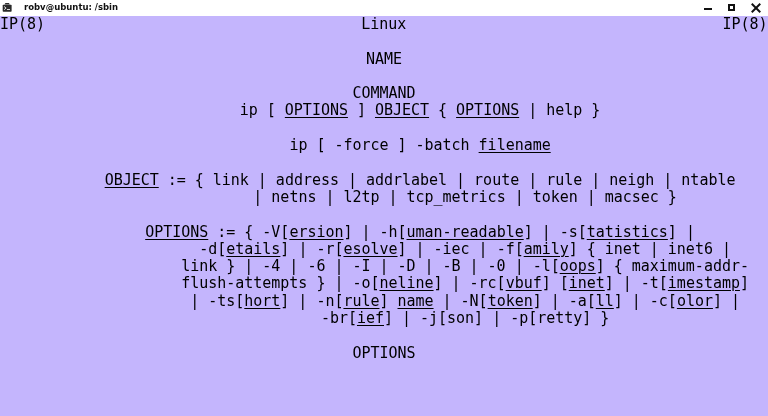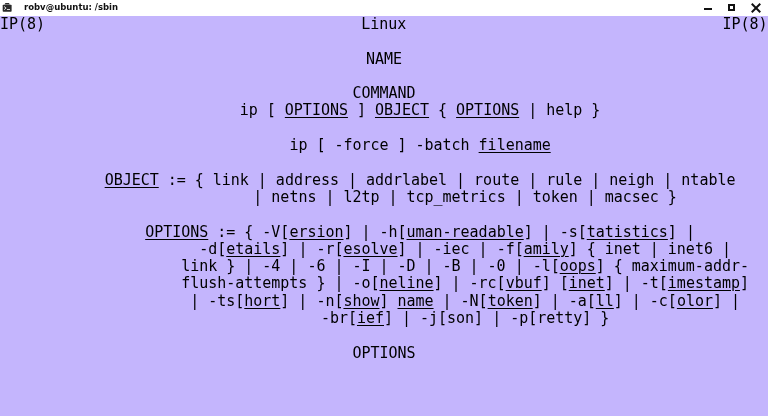--- a/index.html
+++ b/index.html
@@ -165,20 +165,20 @@
 
   <div class="line">        <u class="ul">OBJECT</u> := { link | address | addrlabel | route | rule | neigh | ntable</div>
   <div class="line">                  | netns | l2tp | tcp_metrics | token | macsec }</div>
 
   <div class="line blank">&nbsp;</div>
 
   <div class="line">        <u class="ul">OPTIONS</u> := { -V[<u class="ul">ersion</u>] | -h[<u class="ul">uman-readable</u>] | -s[<u class="ul">tatistics</u>] |</div>
   <div class="line">                  -d[<u class="ul">etails</u>] | -r[<u class="ul">esolve</u>] | -iec | -f[<u class="ul">amily</u>] { inet | inet6 |</div>
   <div class="line">                  link } | -4 | -6 | -I | -D | -B | -0 | -l[<u class="ul">oops</u>] { maximum-addr-</div>
   <div class="line">                  flush-attempts } | -o[<u class="ul">neline</u>] | -rc[<u class="ul">vbuf</u>] [<u class="ul">inet</u>] | -t[<u class="ul">imestamp</u>]</div>
-  <div class="line">                  | -ts[<u class="ul">hort</u>] | -n[<u class="ul">show</u>] <u class="ul">name</u> | -N[<u class="ul">token</u>] | -a[<u class="ul">ll</u>] | -c[<u class="ul">olor</u>] |</div>
+  <div class="line">                  | -ts[<u class="ul">hort</u>] | -n[<u class="ul">rule</u>] <u class="ul">name</u> | -N[<u class="ul">token</u>] | -a[<u class="ul">ll</u>] | -c[<u class="ul">olor</u>] |</div>
   <div class="line">                  -br[<u class="ul">ief</u>] | -j[son] | -p[retty] }</div>
 
   <div class="line blank">&nbsp;</div>
 
   <div class="line">OPTIONS</div>
 
 </div>
 
 </body></html>

